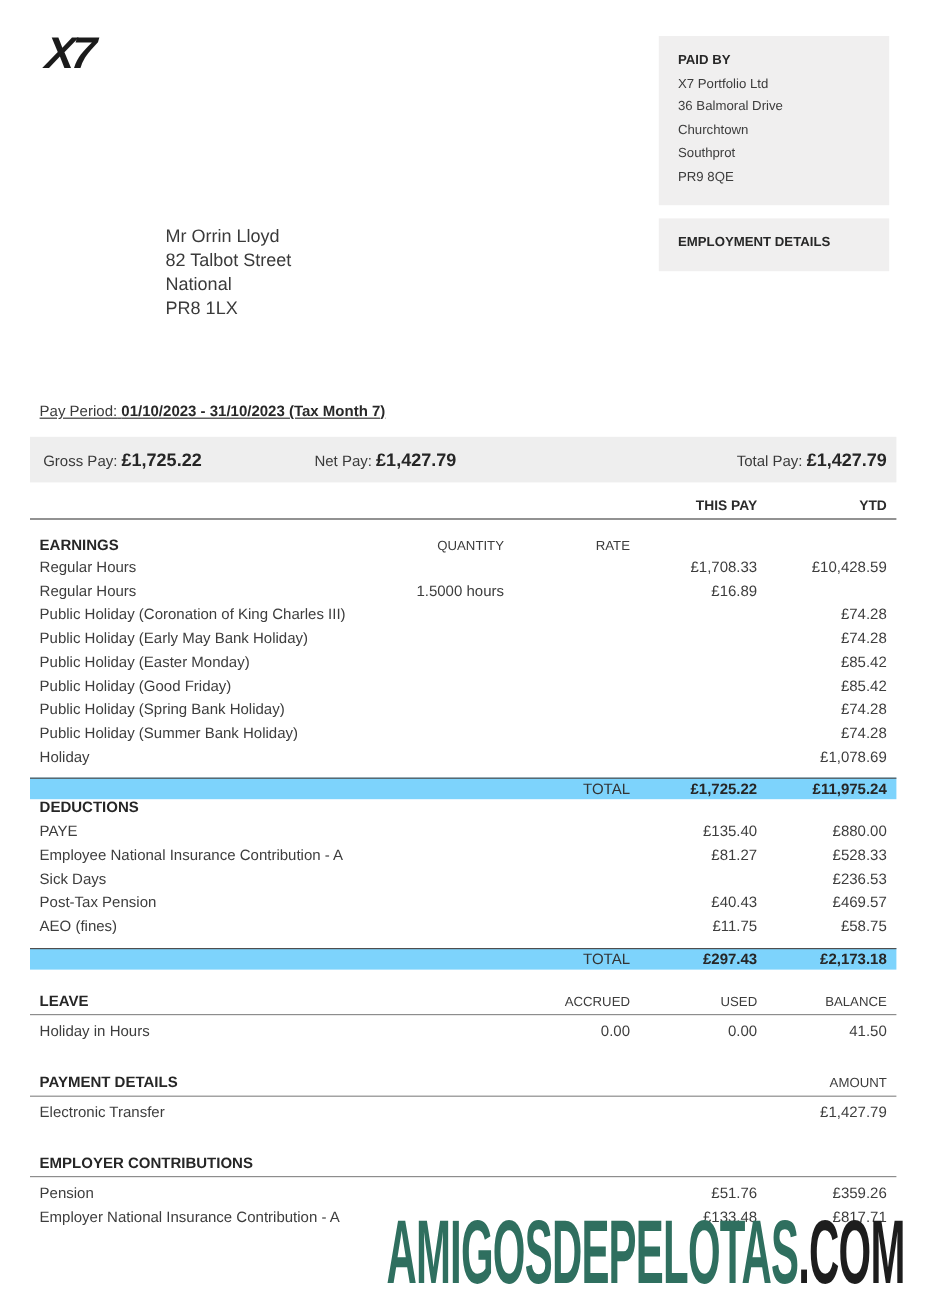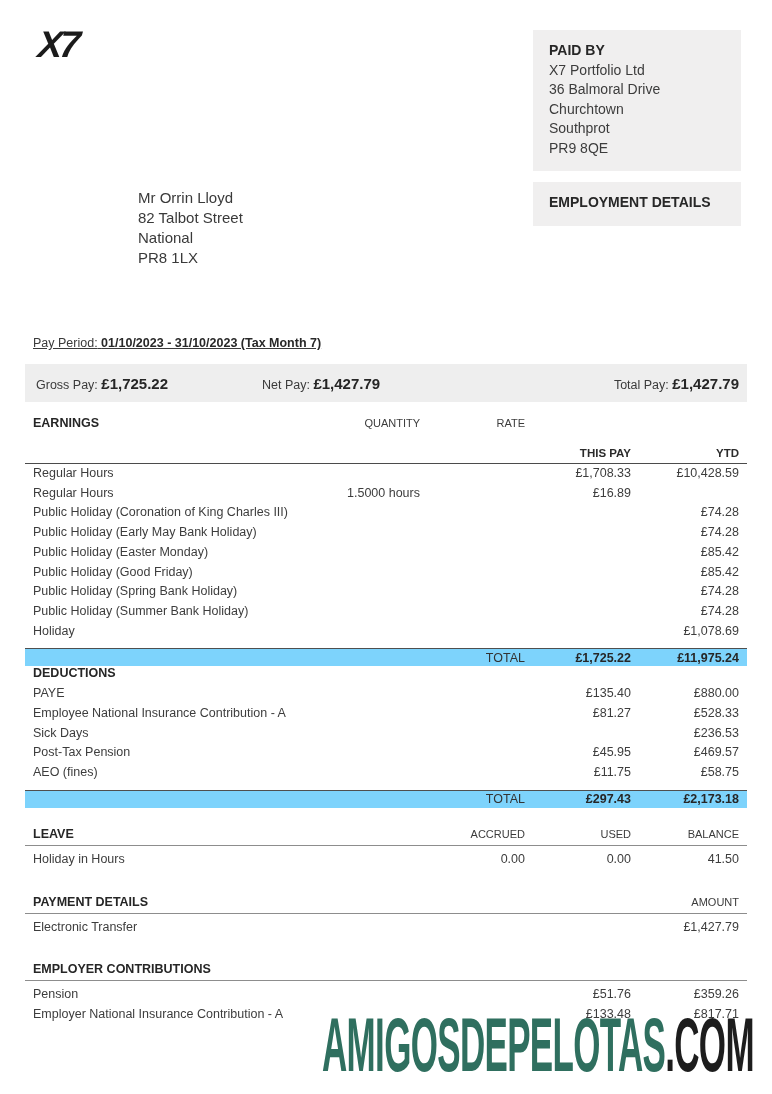--- a/index.html
+++ b/index.html
@@ -9,22 +9,22 @@
     overflow:hidden; font-family:"Liberation Sans", sans-serif; color:#3d3d3d;
   }
   
   .header { position:relative; height:310px; }
   .logo {
     position:absolute; left:38px; top:24px;
     font-size:37px; font-weight:bold; font-style:italic;
     letter-spacing:-3px; color:#1b1b1b; transform:skewX(-5deg);
   }
   .info-box {
-    position:absolute; right:31px; width:208px; background:#f0efef;
-    padding:11px 16px 13px; font-size:14px; line-height:19.5px; color:#3c3c3c;
+    position:absolute; right:31px; width:192px; background:#f0efef;
+    padding:11px 16px 13px; font-size:11px; line-height:19.5px; color:#3c3c3c;
   }
   .box-paidby { top:30px; }
   .box-employment { top:182px; }
   .box-title { font-weight:bold; color:#272727; }
   .emp-address { position:absolute; left:138px; top:188px; font-size:15px; line-height:20px; color:#3a3a3a; }
   
   .pay-period { margin:26px 25px 0; padding-left:8px; font-size:12.5px; color:#3a3a3a;text-decoration:underline; }
   .pay-period .pp-val { font-weight:bold; color:#282828; }
   
   .summary-bar {
@@ -111,35 +111,35 @@
       <span class="val">£1,427.79</span>
     </div>
     <div class="summary-item">
       <span>Total Pay:</span>
       <span class="val">£1,427.79</span>
     </div>
   </div>
 
   <div class="sheet">
 
+    <div class="g5 cols-head">
+      <div></div>
+        <div></div>
+        <div></div>
+      <div class="cell-num">THIS PAY</div>
+      <div class="cell-num">YTD</div>
+    </div>
+
     <div class="g5 sec-head">
       <div class="sec-title">EARNINGS</div>
       <div class="col-sub">QUANTITY</div>
       <div class="col-sub">RATE</div>
       <div></div>
         <div></div>
     </div>
-
-    <div class="g5 cols-head">
-      <div></div>
-        <div></div>
-        <div></div>
-      <div class="cell-num">THIS PAY</div>
-      <div class="cell-num">YTD</div>
-    </div>
     <div>
 
         <div class="g5 grid-row">
           <div class="cell-label">Regular Hours</div>
           <div class="cell-num"></div>
           <div class="cell-num"></div>
           <div class="cell-num">£1,708.33</div>
           <div class="cell-num">£10,428.59</div>
         </div>
 
@@ -231,21 +231,21 @@
         </div>
 
         <div class="g3 grid-row">
           <div class="cell-label">Sick Days</div>
           <div class="cell-num"></div>
           <div class="cell-num">£236.53</div>
         </div>
 
         <div class="g3 grid-row">
           <div class="cell-label">Post-Tax Pension</div>
-          <div class="cell-num">£45.95</div>
+          <div class="cell-num">£40.43</div>
           <div class="cell-num">£469.57</div>
         </div>
 
         <div class="g3 grid-row">
           <div class="cell-label">AEO (fines)</div>
           <div class="cell-num">£11.75</div>
           <div class="cell-num">£58.75</div>
         </div>
       </div>
     <div class="g5 total-bar">

